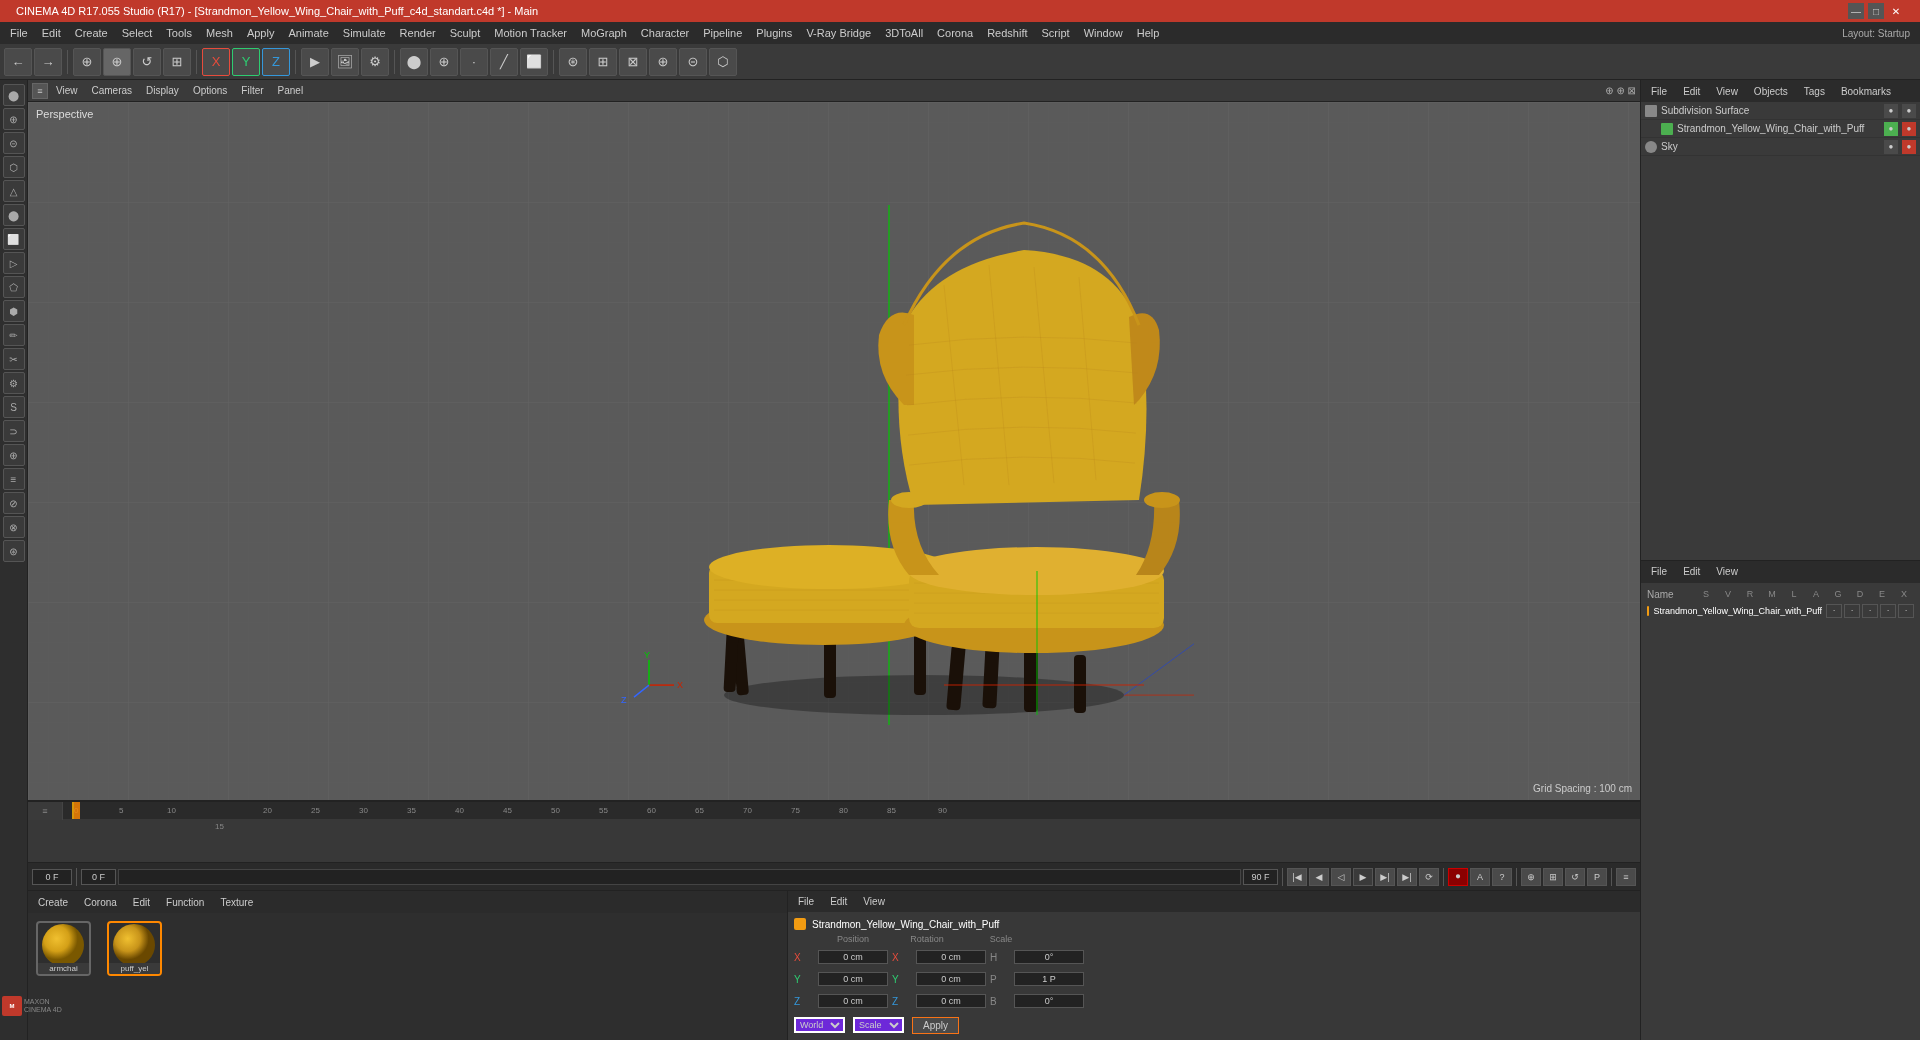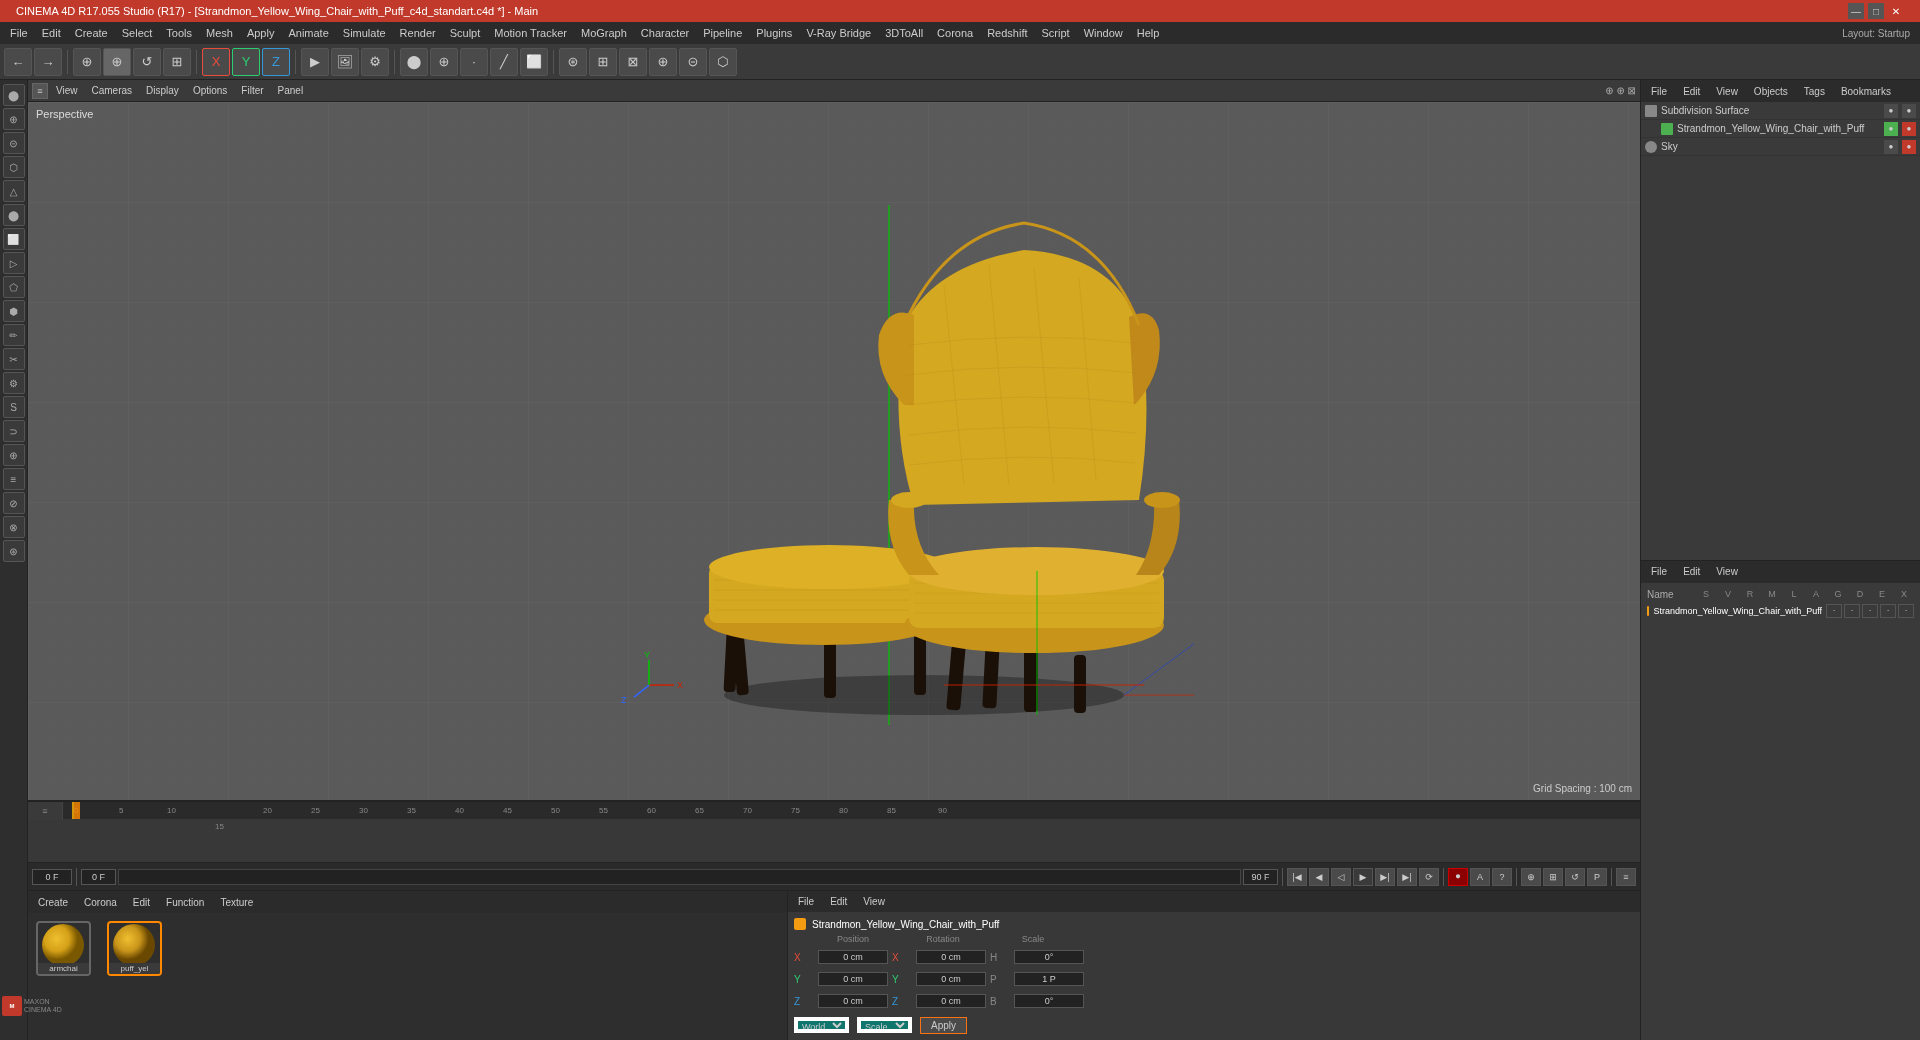--- a/index.html
+++ b/index.html
@@ -380,22 +380,22 @@
       width: 70px;
       height: 14px;
       background: #222;
       border: 1px solid #555;
       color: #ccc;
       font-size: 9px;
       text-align: center;
     }
     .attr-select {
       height: 16px;
-      background: #0f766e;
-      border: 4px solid #ffffff;
+      background: #6d28d9;
+      border: 2px solid #ffffff;
       color: #ccc;
       font-size: 9px;
     }
     .attr-apply-btn {
       padding: 2px 10px;
       background: #4a4a4a;
       border: 1px solid #f97316;
       color: #ccc;
       font-size: 10px;
       cursor: pointer;
@@ -735,21 +735,21 @@
           <button class="attr-toolbar-btn">Edit</button>
           <button class="attr-toolbar-btn">View</button>
         </div>
         <div id="attr-content">
 
           <div id="attr-name-row">
             <div style="width:12px;height:12px;background:#f39c12;border-radius:2px;"></div>
             <span class="attr-name">Strandmon_Yellow_Wing_Chair_with_Puff</span>
           </div>
 
-          <div style="display:flex;gap:20px;margin-left:24px;">
+          <div style="display:flex;gap:4px;margin-left:24px;">
             <div style="width:70px;text-align:center;font-size:9px;color:#888;">Position</div>
             <div style="width:70px;text-align:center;font-size:9px;color:#888;">Rotation</div>
             <div style="width:70px;text-align:center;font-size:9px;color:#888;">Scale</div>
           </div>
 
           <div class="attr-row">
             <span class="attr-label" style="color:#e74c3c;">X</span>
             <input class="attr-input" value="0 cm" style="">
             <span class="attr-label" style="color:#e74c3c;">X</span>
             <input class="attr-input" value="0 cm" style="">

